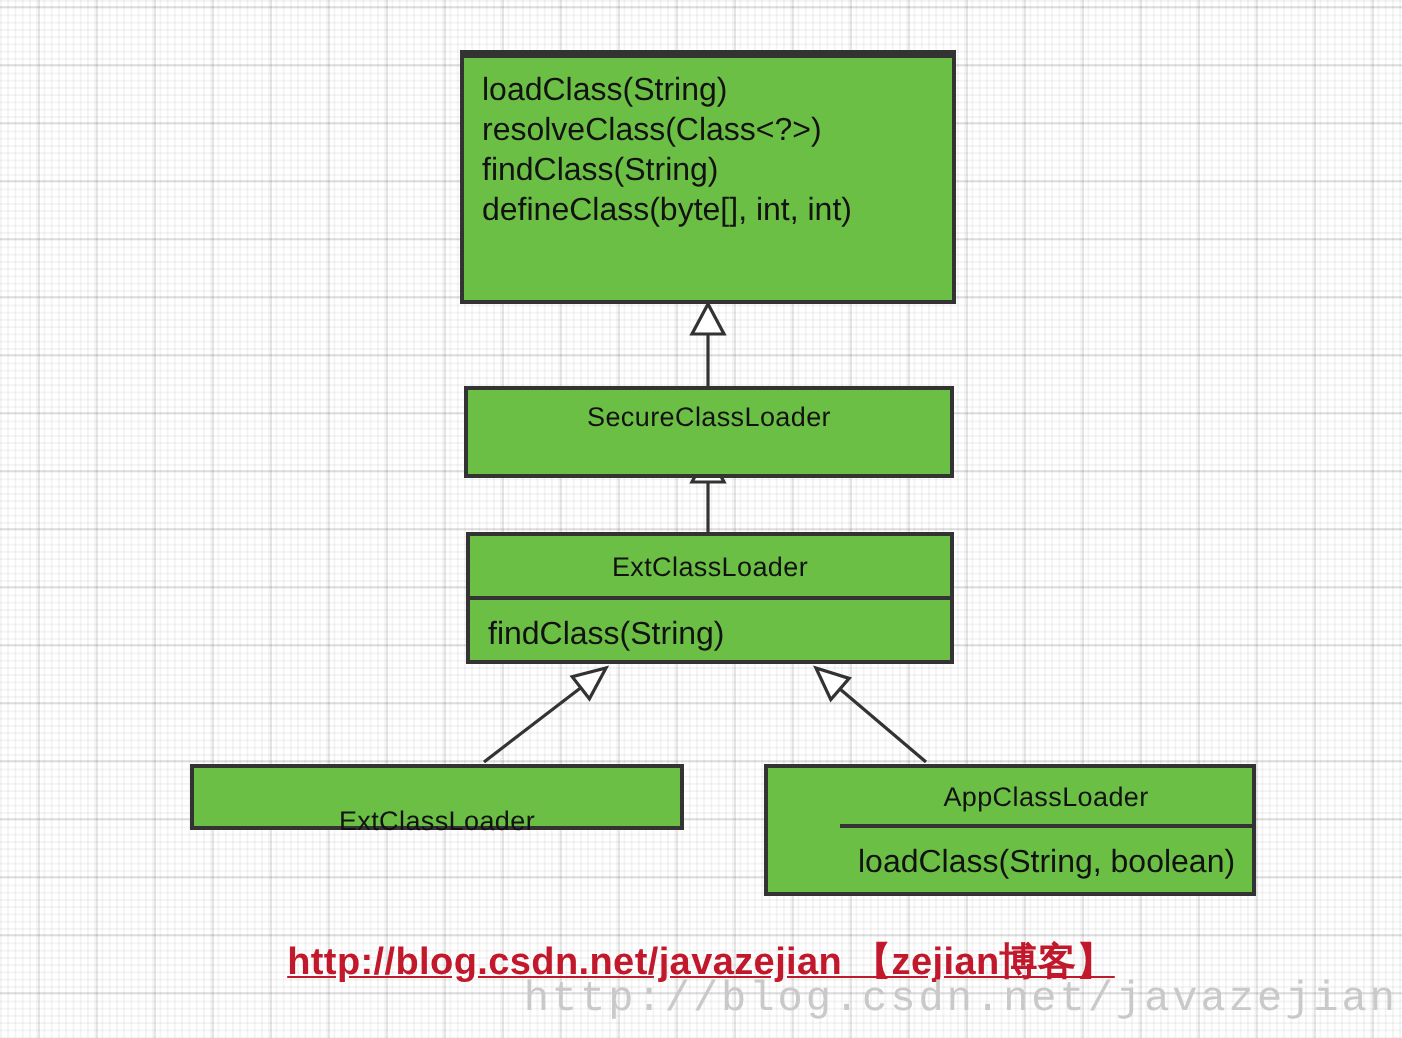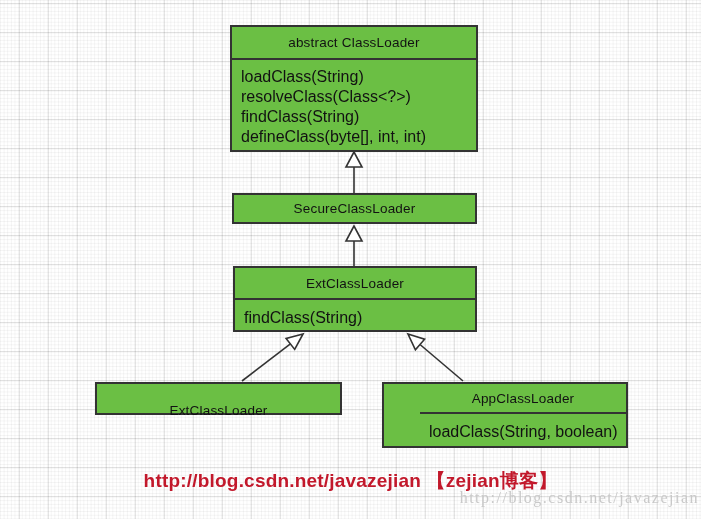--- a/index.html
+++ b/index.html
@@ -45,21 +45,21 @@
   .uml-box .body {
     border-top: 2px solid #333333;
     padding: 7px 9px 0 9px;
     font-size: 16px;
   }
   .uml-box .method { line-height: 20px; white-space: nowrap; }
 
   
   .box-classloader { left: 230px; top: 25px;  width: 248px; height: 127px; }
   .box-classloader .hdr  { height: 31px; }
-  .box-secure      { left: 232px; top: 193px; width: 245px; height: 31px; }
+  .box-secure      { left: 232px; top: 193px; width: 245px; height: 46px; }
   .box-secure .hdr { height: 27px; }
   .box-url         { left: 233px; top: 266px; width: 244px; height: 66px; }
   .box-url .hdr    { height: 30px; }
   .box-url .body   { padding-top: 8px; }
   .box-ext         { left: 95px;  top: 382px; width: 247px; height: 33px; }
   .box-ext .hdr    { height: 29px; margin-top: 12px; }
   .box-app         { left: 382px; top: 382px; width: 246px; height: 66px; padding-left: 36px; }
   .box-app .hdr    { height: 28px; }
   .box-app .body   { padding-top: 8px; }
 
@@ -69,22 +69,22 @@
     top: 468px;
     text-align: center;
     font-size: 19px;
     font-weight: bold;
     letter-spacing: 0.2px;
   }
   .gray-watermark {
     position: absolute;
     right: 2px;
     top: 489px;
-    font-family: Liberation Serif, serif;
-    font-size: 16px;
+    font-family: Liberation Mono, monospace;
+    font-size: 21px;
     letter-spacing: 1.5px;
     white-space: nowrap;
   }
 </style>
 </head>
 <body>
 
 <div class="canvas">
 
   <svg class="arrows" viewBox="0 0 701 519" xmlns="http://www.w3.org/2000/svg">
@@ -104,21 +104,20 @@
       <polygon points="303,334 294.7,349.4 286.1,338.4" fill="#ffffff" stroke="#333333" stroke-width="1.6"></polygon>
     </g>
 
     <g>
       <line x1="463" y1="381" x2="420" y2="344.5" stroke="#333333" stroke-width="1.6"></line>
       <polygon points="408,334 424.6,339.2 415.4,349.8" fill="#ffffff" stroke="#333333" stroke-width="1.6"></polygon>
     </g>
   </svg>
 
   <div class="uml-box box-classloader">
-    <div class="hdr">abstract ClassLoader</div>
     <div class="body">
       <div class="method">loadClass(String)</div>
       <div class="method">resolveClass(Class&lt;?&gt;)</div>
       <div class="method">findClass(String)</div>
       <div class="method">defineClass(byte[], int, int)</div>
     </div>
   </div>
 
   <div class="uml-box box-secure">
     <div class="hdr">SecureClassLoader</div>
@@ -135,16 +134,16 @@
     <div class="hdr">ExtClassLoader</div>
   </div>
 
   <div class="uml-box box-app">
     <div class="hdr">AppClassLoader</div>
     <div class="body">
       <div class="method">loadClass(String, boolean)</div>
     </div>
   </div>
 
-  <div class="red-watermark" style="color: rgb(194, 24, 43);">http://blog.csdn.net/javazejian 【zejian博客】</div>
+  <div class="red-watermark" style="color: rgb(194, 24, 43); text-decoration: underline;">http://blog.csdn.net/javazejian 【zejian博客】</div>
   <div class="gray-watermark" style="color: rgb(201, 201, 201);">http://blog.csdn.net/javazejian</div>
 
 </div>
 
 </body></html>

